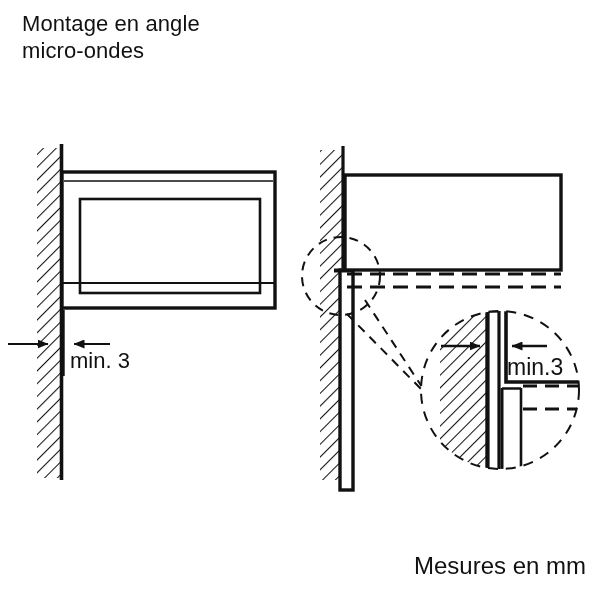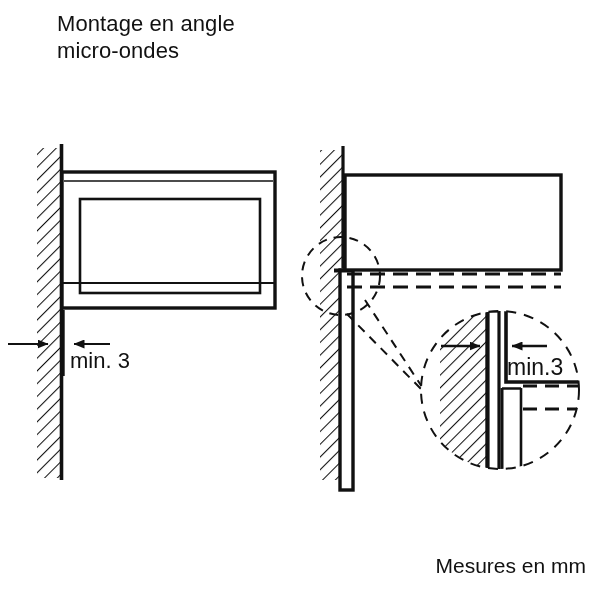--- a/index.html
+++ b/index.html
@@ -24,27 +24,26 @@
   #title {
     position: absolute;
     left: 22px;
     top: 10px;
     font-size: 22px;
     line-height: 27px;
     font-weight: 400;
     letter-spacing: 0.1px;
     color: #111111;
     white-space: pre-line;
-    margin-left: 35px;
   }
   #units {
     position: absolute;
     right: 14px;
     bottom: 22px;
-    font-size: 21px;
+    font-size: 24px;
     line-height: 24px;
     font-weight: 400;
     color: #111111;
     text-align: right;
   }
   #figure {
     position: absolute;
     left: 0;
     top: 0;
     width: 600px;

